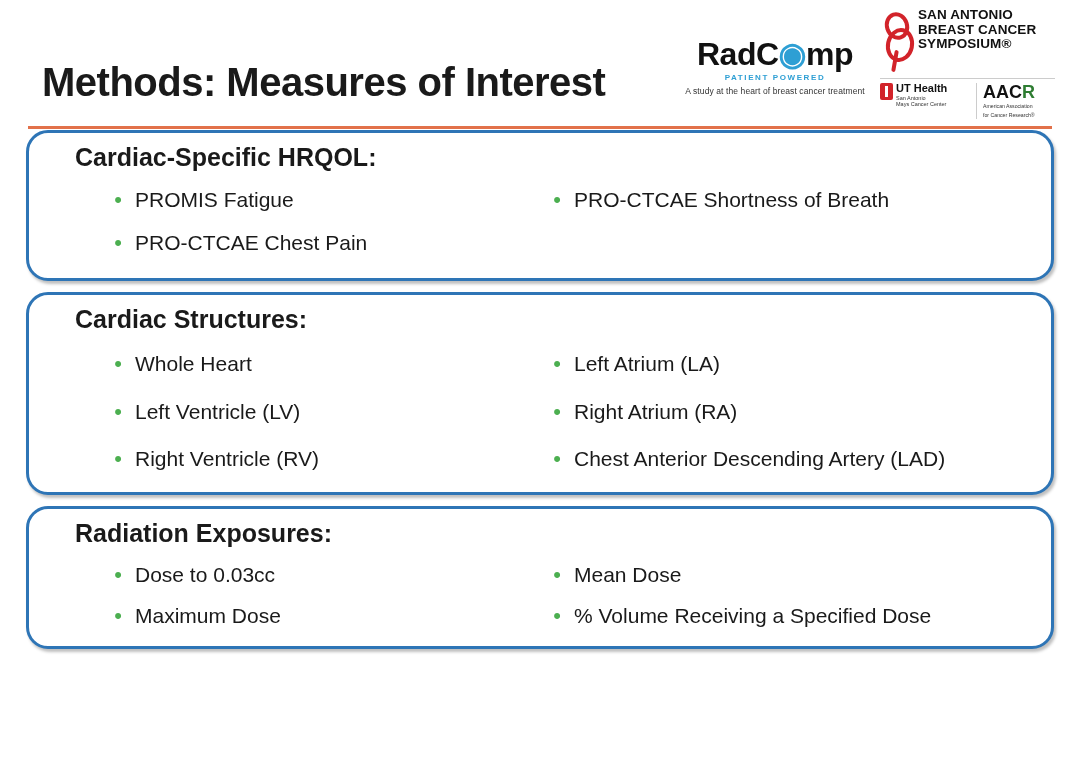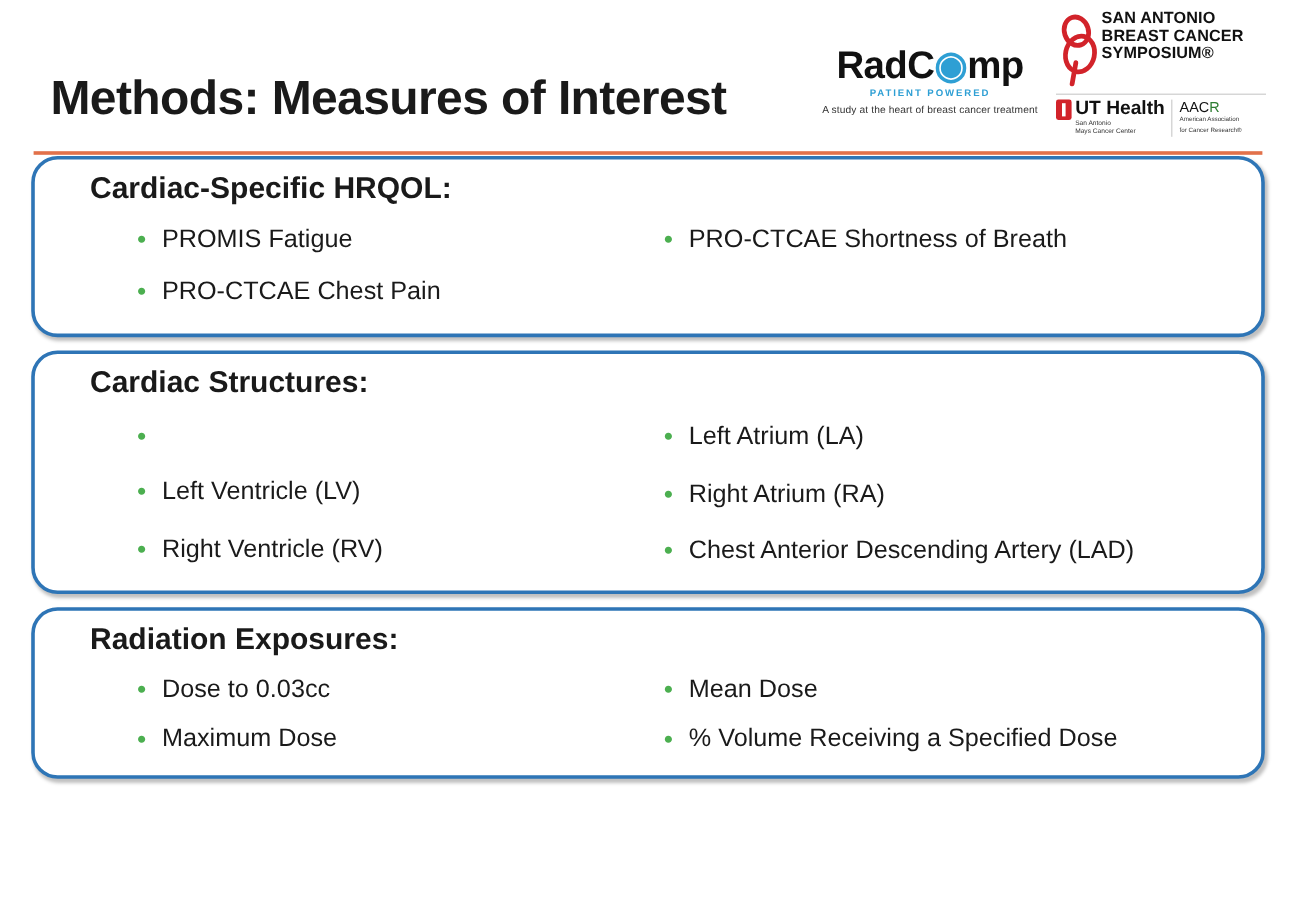--- a/index.html
+++ b/index.html
@@ -148,38 +148,38 @@
     flex: 0 0 13px;
   }
   .ut-mark:after {
     content: "";
     position: absolute;
     left: 5px; top: 3px;
     width: 3px; height: 11px;
     background: #ffffff;
   }
   .ut-lines div:first-child {
-    font-size: 16px;
+    font-size: 11px;
     font-weight: bold;
     color: #111;
     line-height: 1.05;
   }
   .ut-lines div {
     font-size: 5.5px;
     color: #333;
     line-height: 1.25;
   }
   .aacr {
     flex: 0 0 72px;
     border-left: 1px solid #cccccc;
     padding-left: 6px;
   }
   .aacr-word {
-    font-size: 12px;
-    font-weight: normal;
+    font-size: 18px;
+    font-weight: bold;
     color: #111;
     line-height: 1;
   }
   .aacr-word .r-red { color: #2e7d32; }
   .aacr-sub {
     font-size: 5.2px;
     color: #333;
     line-height: 1.3;
     margin-top: 2px;
   }
@@ -306,20 +306,21 @@
       </div>
     </div>
   </div>
 
   <div class="box" id="box-structures">
     <div class="box-heading">Cardiac Structures:</div>
     <div class="bullet-grid">
       <div>
         <div class="bullet col-a">
           <span class="dot">•</span>
+          <span class="txt">Whole Heart</span>
         </div>
         <div class="bullet col-a">
           <span class="dot">•</span>
           <span class="txt">Left Ventricle (LV)</span>
         </div>
         <div class="bullet col-a">
           <span class="dot">•</span>
           <span class="txt">Right Ventricle (RV)</span>
         </div>
       </div>

